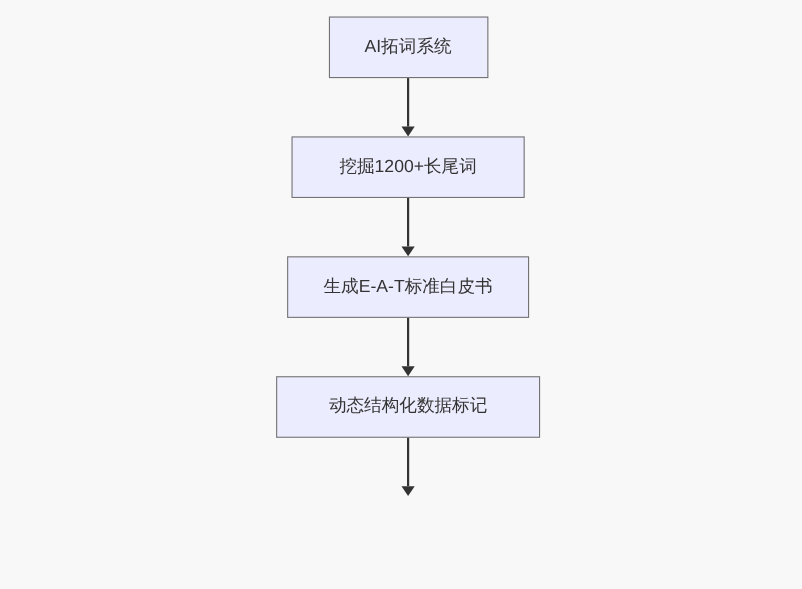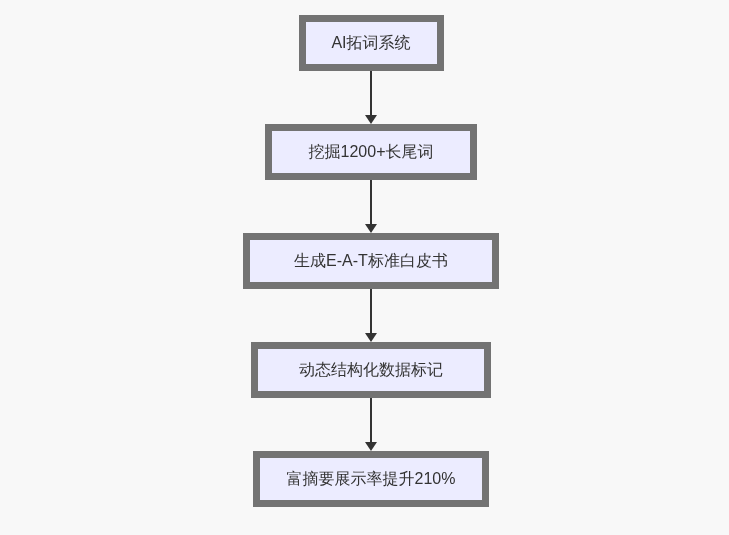--- a/index.html
+++ b/index.html
@@ -23,30 +23,30 @@
     flex-direction: column;
     align-items: center;
   }
   .node {
     box-sizing: border-box;
     height: 56px;
     display: flex;
     align-items: center;
     justify-content: center;
     background: #ECECFF;
-    border: 7px solid #737373;
+    border: 1px solid #737373;
     color: #333333;
     font-size: 16px;
     line-height: 1;
     text-align: center;
     white-space: nowrap;
   }
   .node-1 { width: 145px; }
   .node-2 { width: 212px; }
-  .node-3 { width: 256px; }
+  .node-3 { width: 220px; }
   .node-4 { width: 240px; }
   .node-5 { width: 236px; }
   .edge {
     height: 53px;
     width: 12px;
     display: flex;
     flex-direction: column;
     align-items: center;
   }
   .edge-line {
@@ -97,18 +97,15 @@
 
     <div class="node node-4">
       <span>动态结构化数据标记</span>
     </div>
 
     <div class="edge">
       <div class="edge-line"></div>
       <div class="edge-head"></div>
     </div>
 
-    <div class="node node-5">
-      <span>富摘要展示率提升210%</span>
-    </div>
 
   </div>
 </div>
 
 </body></html>

